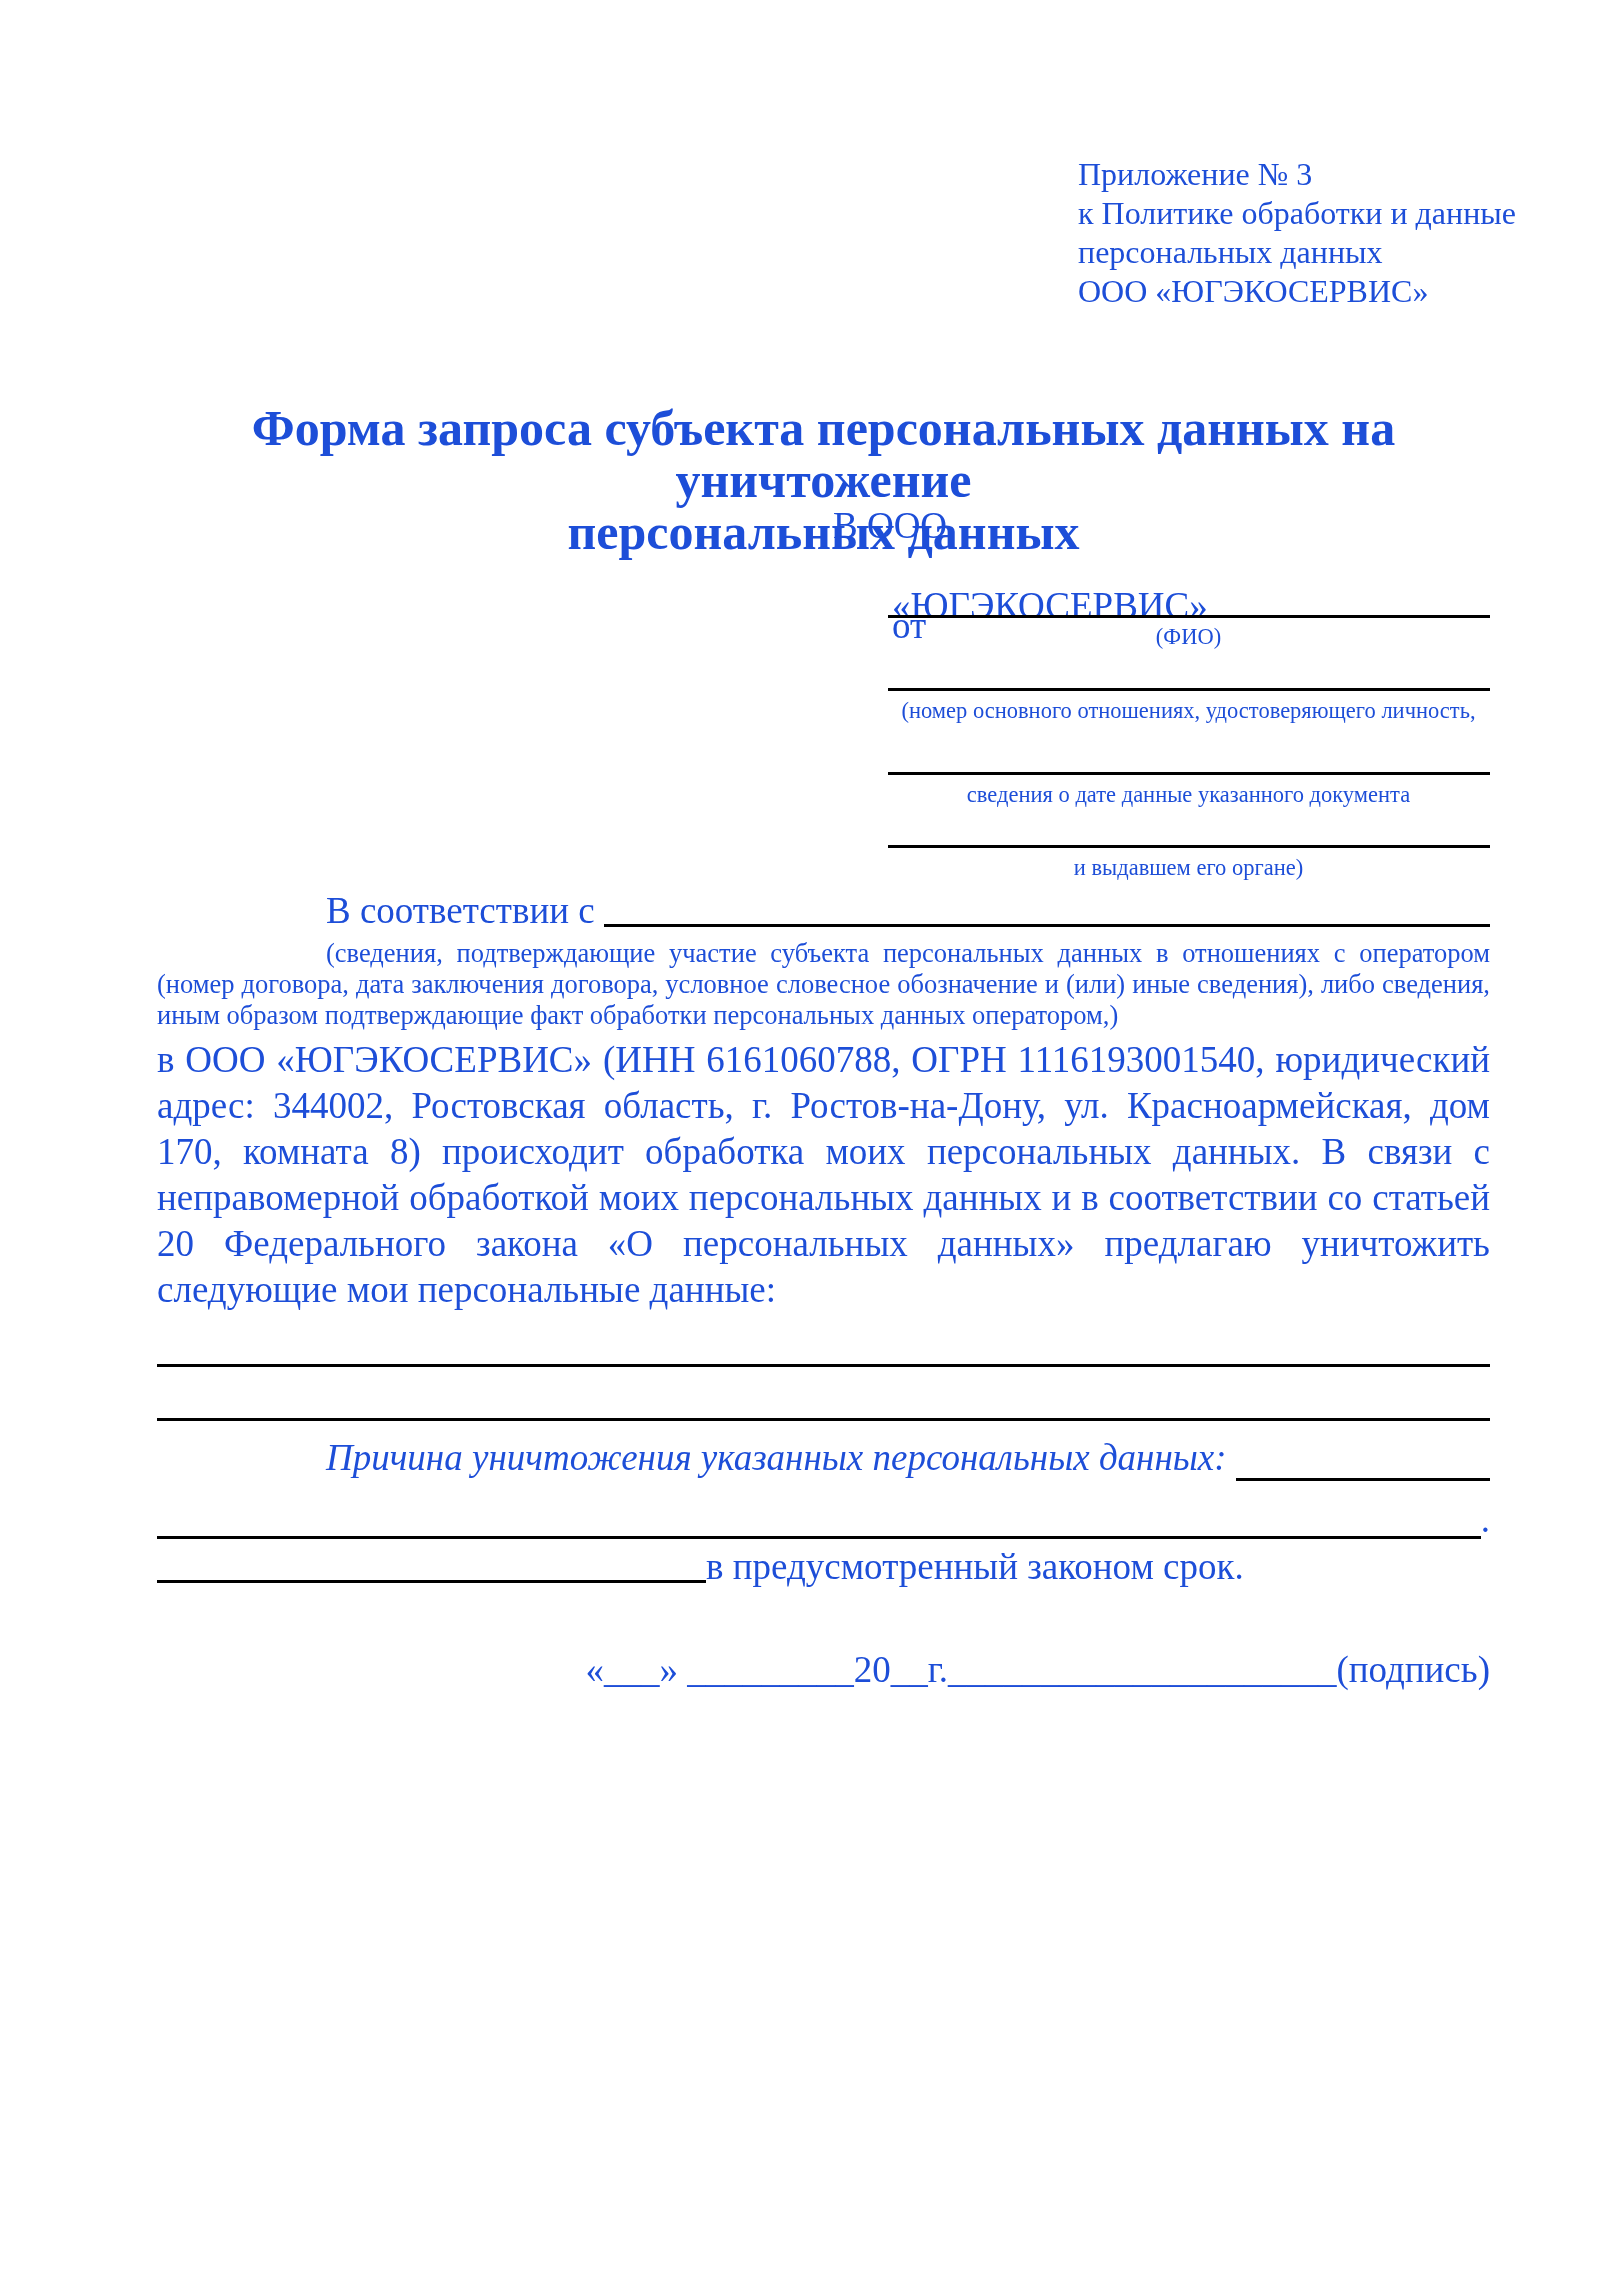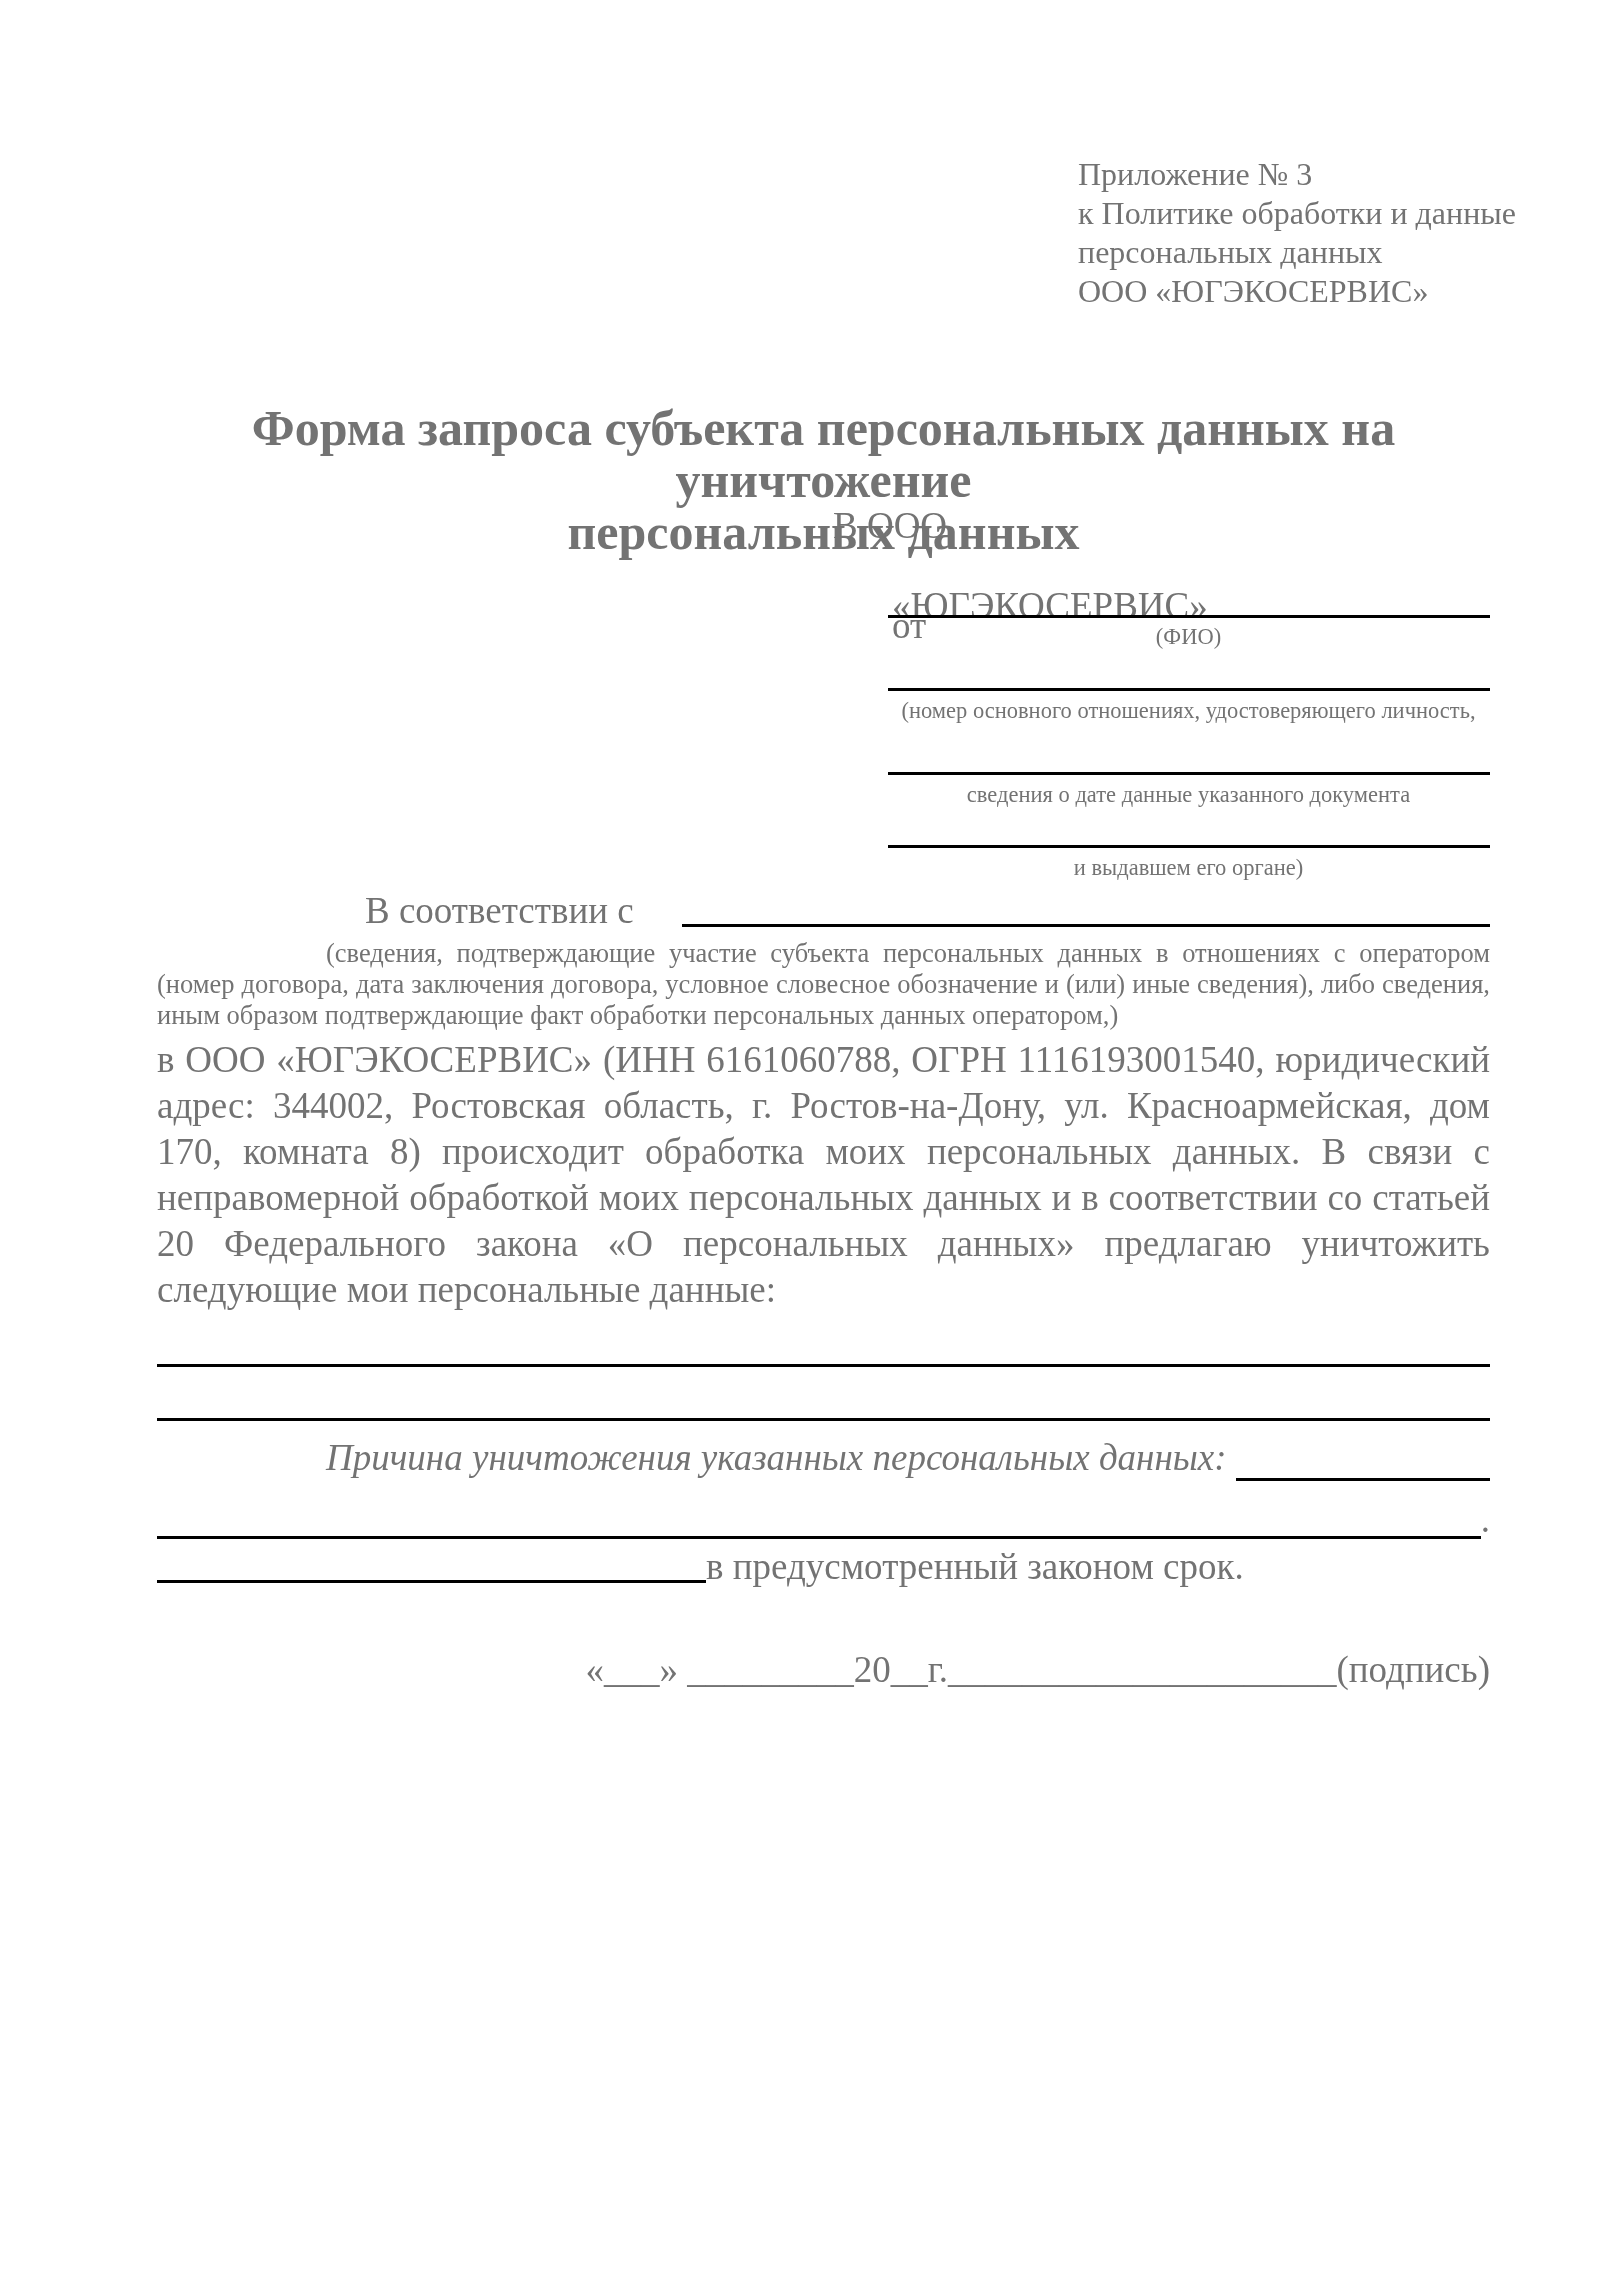--- a/index.html
+++ b/index.html
@@ -1,21 +1,21 @@
 <!DOCTYPE html>
 <html><head>
 <meta charset="utf-8">
 <style>
   html, body { margin: 0; padding: 0; background: #e8e8e8; }
   .page {
     position: relative;
     width: 1621px;
     height: 2293px;
     background: #ffffff;
-    color: #737373;
+    color: #1d4ed8;
     font-family: "Liberation Serif", "DejaVu Serif", serif;
     overflow: hidden;
   }
 
   
   .header-block {
     position: absolute;
     left: 1078px;
     top: 155px;
     font-size: 32px;
@@ -64,21 +64,21 @@
   
   .lower {
     position: absolute;
     left: 157px;
     top: 887px;
     width: 1333px;
     font-size: 37px;
     line-height: 46px;
   }
 
-  .accordance-row { display: flex; align-items: flex-end; height: 47px; gap: 39px; }
+  .accordance-row { display: flex; align-items: flex-end; height: 47px; }
   .indent-spacer  { display: inline-block; width: 169px; flex: none; }
   .acc-text       { white-space: nowrap; flex: none; }
   .fill-grow {
     flex: 1 1 auto;
     border-bottom: 3.9px solid #000;
     align-self: flex-end;
     margin-bottom: 6.9px;
     margin-left: 9.8px;
     height: 0;
   }

